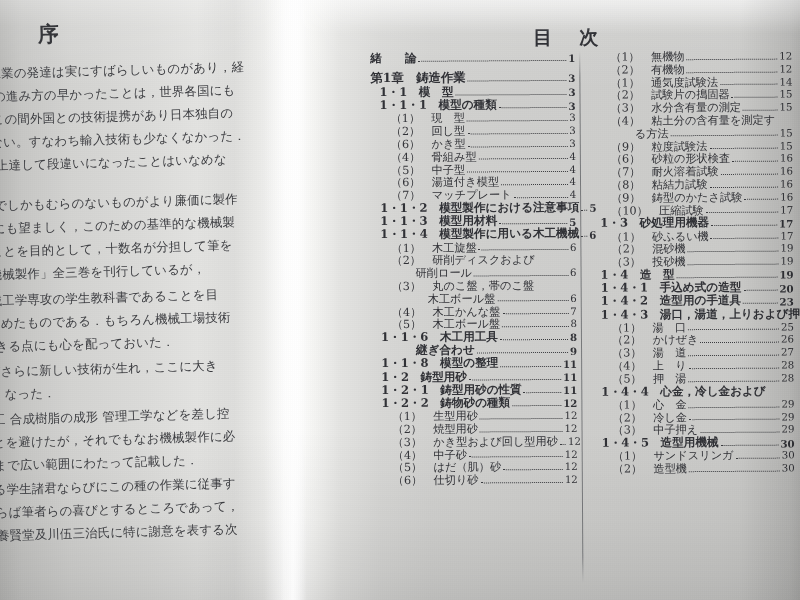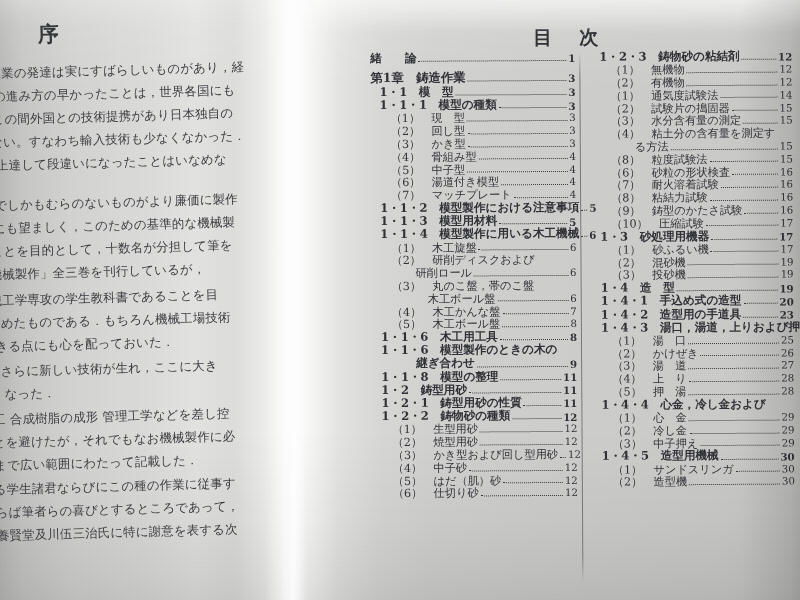--- a/index.html
+++ b/index.html
@@ -232,21 +232,21 @@
             <span class="label">（1）　現　型</span>
             <span class="dots"></span>
             <span class="pg">3</span>
           </div>
           <div class="entry ind2">
             <span class="label">（2）　回し型</span>
             <span class="dots"></span>
             <span class="pg">3</span>
           </div>
           <div class="entry ind2">
-            <span class="label">（3）　かき型</span>
+            <span class="label">（6）　かき型</span>
             <span class="dots"></span>
             <span class="pg">3</span>
           </div>
           <div class="entry ind2">
             <span class="label">（4）　骨組み型</span>
             <span class="dots"></span>
             <span class="pg">4</span>
           </div>
           <div class="entry ind2">
             <span class="label">（5）　中子型</span>
@@ -311,25 +311,20 @@
           <div class="entry ind2">
             <span class="label">（5）　木工ボール盤</span>
             <span class="dots"></span>
             <span class="pg">8</span>
           </div>
           <div class="entry ind1 bold">
             <span class="label">1・1・6　木工用工具</span>
             <span class="dots"></span>
             <span class="pg">8</span>
           </div>
-          <div class="entry ind1 bold no-dots">
-            <span class="label">1・1・6　模型製作のときの木の</span>
-            <span class="dots"></span>
-            <span class="pg"></span>
-          </div>
           <div class="entry ind3 bold">
             <span class="label">継ぎ合わせ</span>
             <span class="dots"></span>
             <span class="pg">9</span>
           </div>
           <div class="entry ind1 bold">
             <span class="label">1・1・8　模型の整理</span>
             <span class="dots"></span>
             <span class="pg">11</span>
           </div>
@@ -373,25 +368,20 @@
             <span class="dots"></span>
             <span class="pg">12</span>
           </div>
           <div class="entry ind2">
             <span class="label">（6）　仕切り砂</span>
             <span class="dots"></span>
             <span class="pg">12</span>
           </div>
         </div>
       <div class="col col-right" id="toc-col-1">
-          <div class="entry ind1 bold">
-            <span class="label">1・2・3　鋳物砂の粘結剤</span>
-            <span class="dots"></span>
-            <span class="pg">12</span>
-          </div>
           <div class="entry ind2">
             <span class="label">（1）　無機物</span>
             <span class="dots"></span>
             <span class="pg">12</span>
           </div>
           <div class="entry ind2">
             <span class="label">（2）　有機物</span>
             <span class="dots"></span>
             <span class="pg">12</span>
           </div>
@@ -414,21 +404,21 @@
             <span class="label">（4）　粘土分の含有量を測定す</span>
             <span class="dots"></span>
             <span class="pg"></span>
           </div>
           <div class="entry ind3">
             <span class="label">る方法</span>
             <span class="dots"></span>
             <span class="pg">15</span>
           </div>
           <div class="entry ind2">
-            <span class="label">（8）　粒度試験法</span>
+            <span class="label">（9）　粒度試験法</span>
             <span class="dots"></span>
             <span class="pg">15</span>
           </div>
           <div class="entry ind2">
             <span class="label">（6）　砂粒の形状検査</span>
             <span class="dots"></span>
             <span class="pg">16</span>
           </div>
           <div class="entry ind2">
             <span class="label">（7）　耐火溶着試験</span>

